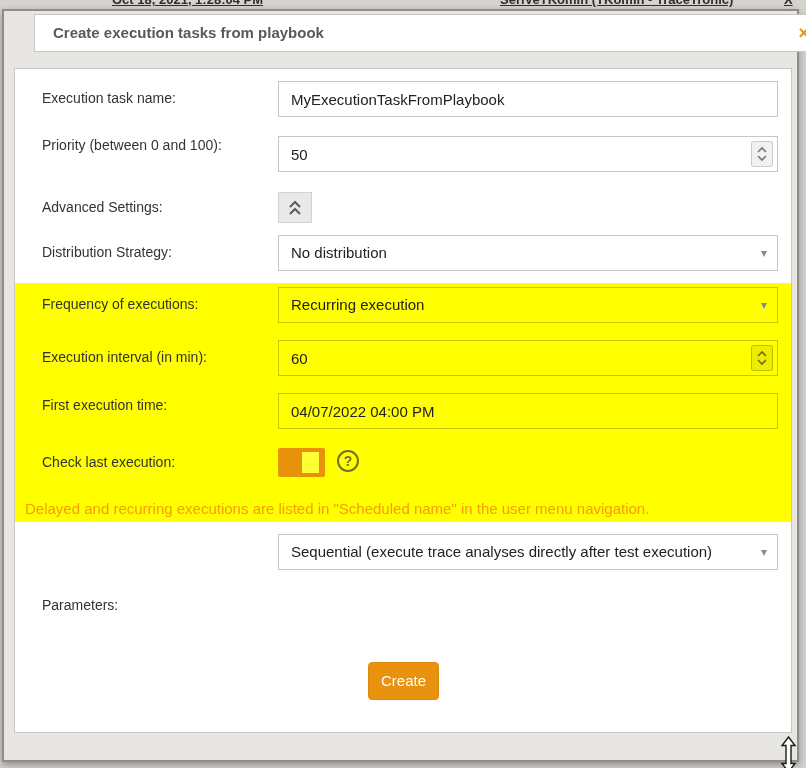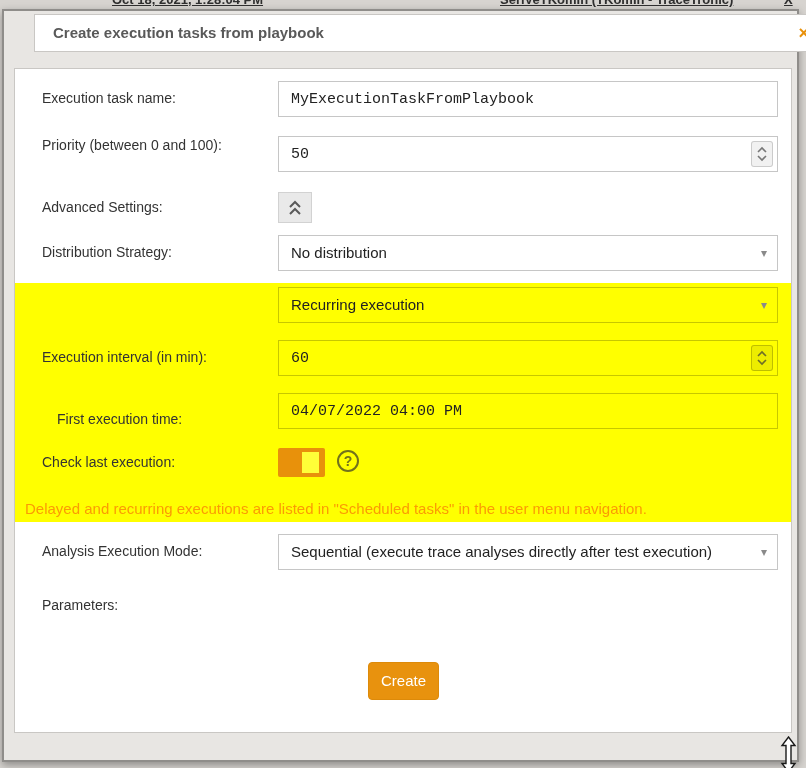--- a/index.html
+++ b/index.html
@@ -25,21 +25,21 @@
   .close-x { position:absolute; right:12px; top:6px; font-size:18px; font-weight:bold;
              color:#e8910b; cursor:pointer; line-height:24px; }
 
   .content { position:absolute; left:10px; top:57px; width:778px; height:665px;
              background:#ffffff; border:1px solid #c9c7c4; }
 
   .lbl { position:absolute; left:27px; font-size:14px; color:#333; white-space:nowrap; }
 
   .field { position:absolute; left:263px; width:500px; height:36px; }
   .field input { width:100%; height:100%; border:1px solid #c6c6c6; background:transparent;
-                 font-family:Liberation Mono, monospace; font-size:15px; color:#222;
+                 font-family:Liberation Sans, sans-serif; font-size:15px; color:#222;
                  padding:0 34px 0 12px; outline:none; }
   .selectbox { position:absolute; left:263px; width:500px; height:36px;
                border:1px solid #c6c6c6; background:transparent; cursor:pointer; }
   .selectbox .val { position:absolute; left:12px; top:8px; font-size:15px; color:#222;
                     white-space:nowrap; overflow:hidden; max-width:460px; }
   .caret { position:absolute; right:10px; top:10px; font-size:12px; color:#8a8a8a; }
 
   .spinner { position:absolute; right:5px; top:5px; width:22px; height:26px;
              background:rgba(0,0,0,0.055); border:1px solid rgba(0,0,0,0.16);
              border-radius:3px; cursor:pointer; }
@@ -121,50 +121,50 @@
           <polyline points="3,15 8,10 13,15" fill="none" stroke="#5a5a5a" stroke-width="2"></polyline>
         </svg>
       </div>
 
       <span class="lbl" style="top:175px;">Distribution Strategy:</span>
       <div class="selectbox" style="top:166px;">
         <span class="val">No distribution</span>
         <span class="caret">▾</span>
       </div>
 
+      <span class="lbl" style="top:227px;">Frequency of executions:</span>
       <div class="selectbox" style="top:218px; border-color:rgba(0,0,0,0.22);">
         <span class="val">Recurring execution</span>
         <span class="caret">▾</span>
       </div>
 
       <span class="lbl" style="top:280px;">Execution interval (in min):</span>
       <div class="field" style="top:271px;">
         <input type="text" style="border-color: rgba(0, 0, 0, 0.22);" value="60">
         <div class="spinner" style="background:rgba(0,0,0,0.07); border-color:rgba(0,0,0,0.2);">
           <svg width="10" height="16" viewBox="0 0 10 16">
             <polyline points="1,6 5,2 9,6" fill="none" stroke="#6e6e28" stroke-width="1.6"></polyline>
             <polyline points="1,10 5,14 9,10" fill="none" stroke="#6e6e28" stroke-width="1.6"></polyline>
           </svg>
         </div>
       </div>
 
-      <span class="lbl" style="top:342px;margin-left:15px;">First execution time:</span>
+      <span class="lbl" style="top:328px;">First execution time:</span>
       <div class="field" style="top:324px;">
         <input type="text" style="border-color: rgba(0, 0, 0, 0.22);" value="04/07/2022 04:00 PM">
       </div>
 
       <span class="lbl" style="top:385px;">Check last execution:</span>
       <div class="toggle">
         <div class="knob"></div>
       </div>
       <div class="help">?</div>
 
-      <span class="note">Delayed and recurring executions are listed in "Scheduled tasks" in the user menu navigation.</span>
+      <span class="note">Delayed and recurring executions are listed in "Scheduled name" in the user menu navigation.</span>
 
-      <span class="lbl" style="top:474px;">Analysis Execution Mode:</span>
       <div class="selectbox" style="top:465px;padding-left:39px;">
         <span class="val">Sequential (execute trace analyses directly after test execution)</span>
         <span class="caret">▾</span>
       </div>
 
       <span class="lbl" style="top:528px;">Parameters:</span>
 
       <div class="create-btn">Create</div>
 
     </div>

